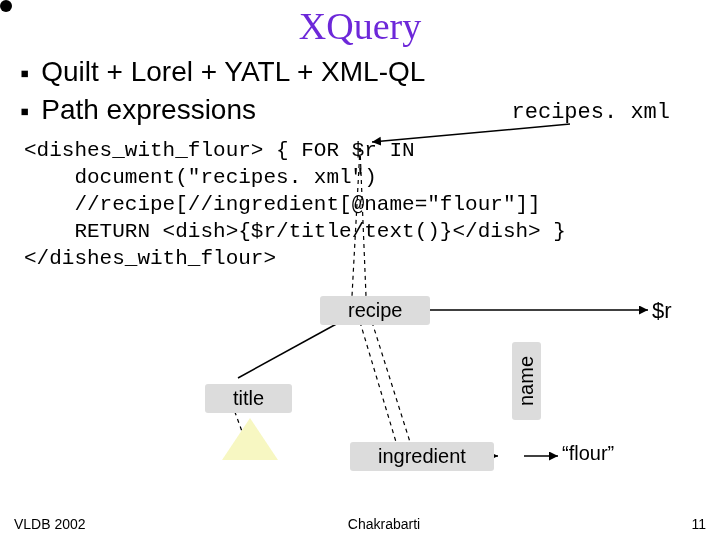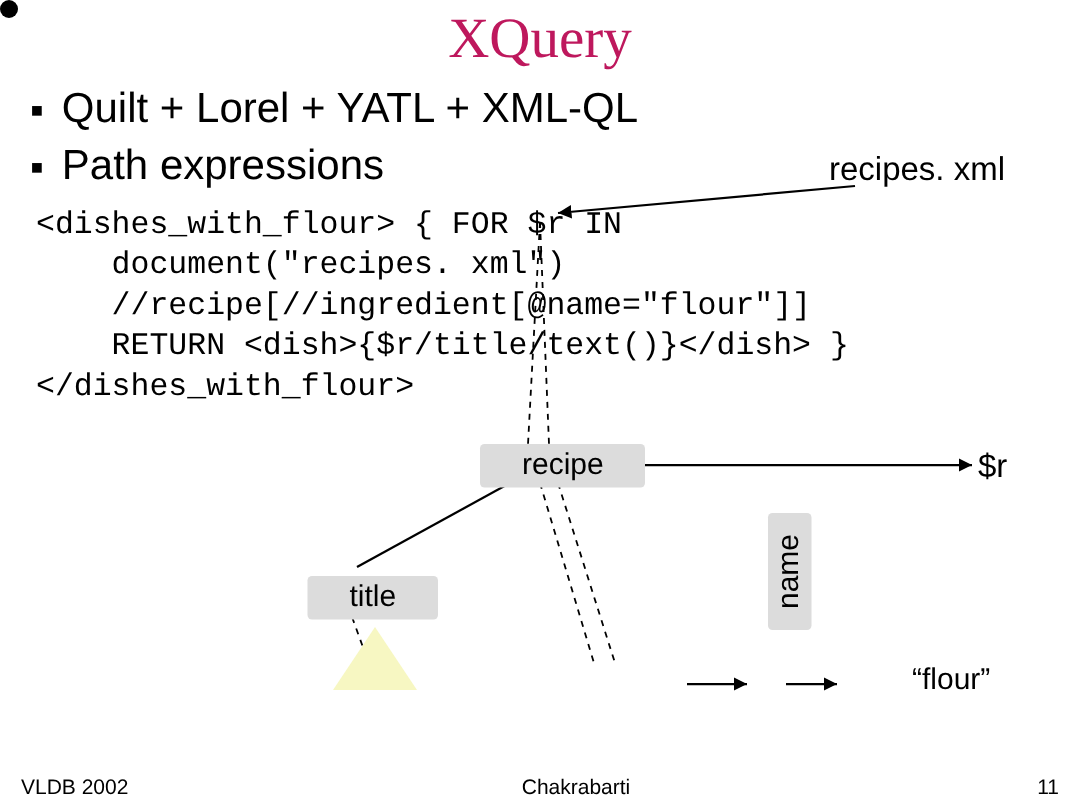--- a/index.html
+++ b/index.html
@@ -14,36 +14,36 @@
   .slide {
     position: relative;
     width: 720px; height: 540px;
   }
   .title {
     position: absolute;
     top: 4px; left: 0; right: 0;
     text-align: center;
     font-size: 38px;
     font-family: "Times New Roman", serif;
-    color: #be185d;
+    color: #6d28d9;
   }
   .bullets {
     position: absolute;
     top: 56px; left: 20px; right: 20px;
     font-size: 28px;
     font-family: Arial, sans-serif;
   }
   .bullet { display: flex; align-items: flex-start; margin-bottom: 4px; }
   .bmark { font-weight: bold; margin-right: 12px; font-size: 26px; line-height: 34px; }
   .btext { }
   .recipes-xml {
     position: absolute;
     top: 100px; right: 50px;
     font-size: 22px;
-    font-family: Liberation Sans, sans-serif;
+    font-family: Liberation Mono, monospace;
   }
   .code {
     position: absolute;
     top: 138px; left: 24px;
     font-size: 21px;
     font-family: Liberation Mono, monospace;
     line-height: 1.28;
     white-space: pre;
   }
   
@@ -99,21 +99,20 @@
     transform-origin: left top;
     background: #dcdcdc;
     font-size: 20px;
     padding: 3px 14px;
     border-radius: 3px;
   }
   .flour {
     position: absolute;
     left: 562px; top: 442px;
     font-size: 20px;
-    margin-left: 46px;
   }
   
   svg.lines {
     position: absolute;
     left: 0; top: 0;
     width: 720px; height: 540px;
     pointer-events: none;
   }
   
   .mini-tri {
@@ -195,20 +194,21 @@
 
   <div class="node-root"></div>
 
   <div class="node node-recipe">recipe</div>
   <div class="dollar-r">$r</div>
 
   <div class="node node-title">title</div>
 
   <div class="mini-tri"></div>
 
+  <div class="node node-ingredient">ingredient</div>
 
   <div class="name-rot">name</div>
 
   <div class="flour">“flour”</div>
 
   <div class="foot-left">VLDB 2002</div>
   <div class="foot-center">Chakrabarti</div>
   <div class="foot-right">11</div>
 
 </div>

